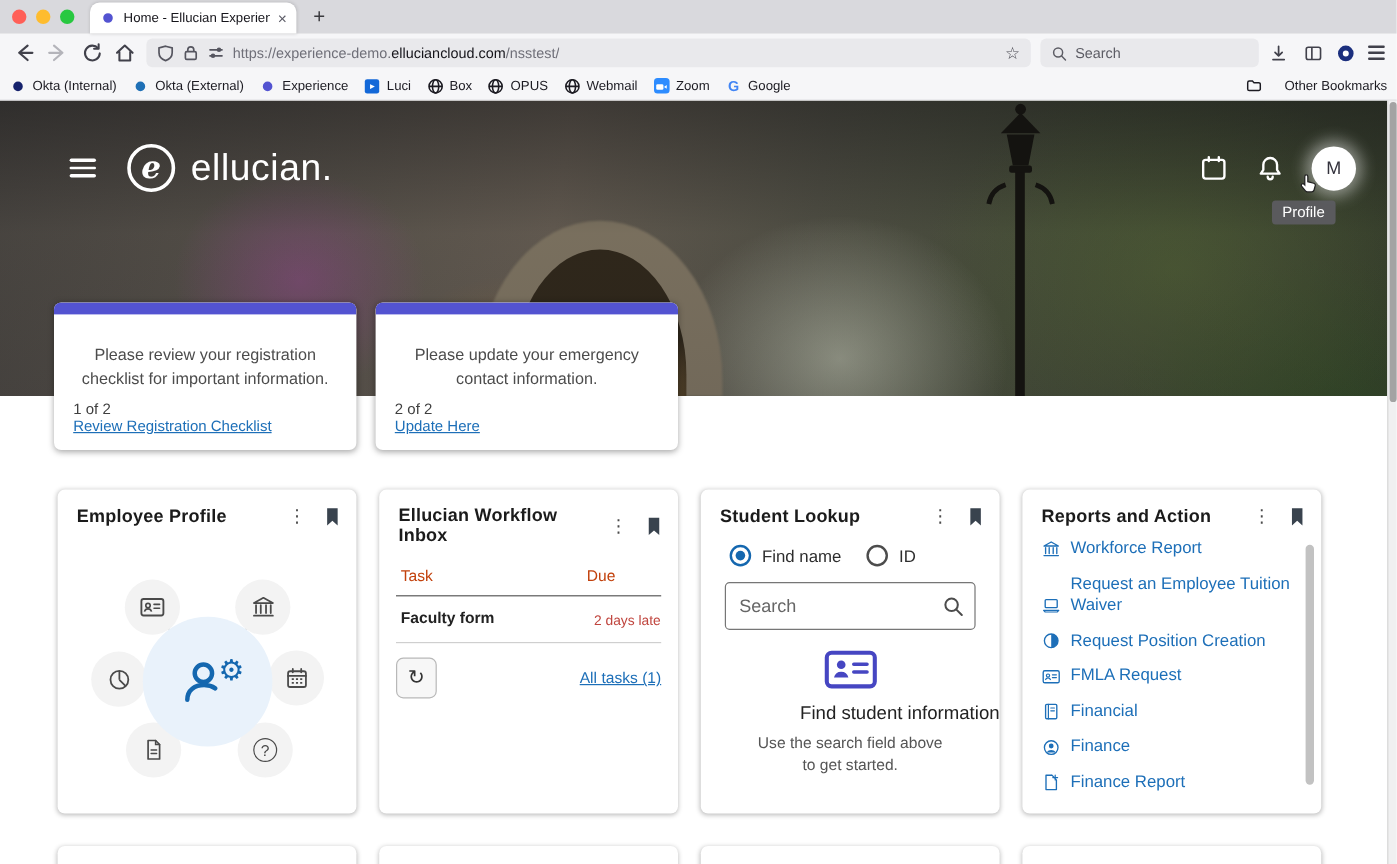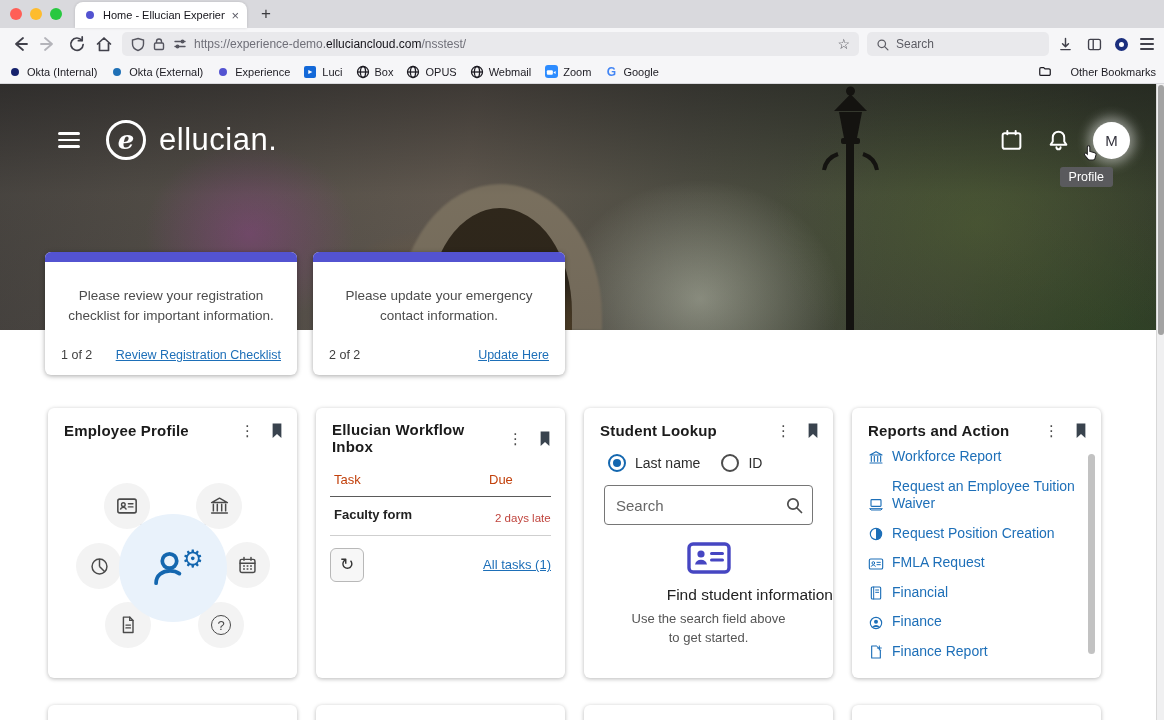--- a/index.html
+++ b/index.html
@@ -82,21 +82,21 @@
     box-shadow:0 0 12px 5px rgba(255,255,255,.45); }
   .tooltip { position:absolute; right:43px; top:83px; background:rgba(92,92,96,.95); color:#fff;
     font-size:12.5px; padding:3px 9px; border-radius:3px; }
   .cursor { position:absolute; left:1083px; top:60px; }
 
   .ncard { position:absolute; top:168px; width:252px; height:123px; background:#fff; border-radius:6px;
     box-shadow:0 1px 5px rgba(0,0,0,.35); overflow:hidden; }
   .ncard-bar { height:10px; background:#5353d1; }
   .ncard-msg { padding:24px 18px 0; text-align:center; font-size:13.5px; color:#4c4c4c; line-height:1.45; }
   .ncard-foot { position:absolute; left:16px; right:16px; bottom:13px; display:flex;
-    justify-content:space-between; align-items:baseline; font-size:12.5px; }
+    justify-content:space-between; align-items:baseline; font-size:12.5px;flex-direction:column; }
   .ncard-count { color:#3f3f3f; }
   .ncard-link { color:#1d6fb8; text-decoration:underline; }
 
   .card { position:absolute; top:324px; width:249px; height:270px; background:#fff; border-radius:6px;
     box-shadow:0 1px 4px rgba(0,0,0,.28); }
   .card.b2 { top:621px; height:99px; }
   .card-head { display:flex; align-items:center; padding:13px 13px 0 16px; }
   .card-title { font-size:15px; font-weight:bold; color:#1b1b1b; letter-spacing:.2px; }
   .head-ics { margin-left:auto; display:flex; align-items:center; gap:15px; }
   .kebab { font-size:15px; color:#4b4b4b; line-height:1; }
@@ -604,21 +604,21 @@
             <svg class="ic" width="14" height="18" viewBox="0 0 16 18">
               <use href="#i-bookmark"></use>
             </svg>
           </span>
       </span>
     </div>
     <div class="radio-row">
       <span class="radio on">
           <i></i>
         </span>
-      <span class="radio-lbl">Last name</span>
+      <span class="radio-lbl">Find name</span>
       <span class="radio off radio-lbl id"></span>
       <span>ID</span>
     </div>
     <div class="sl-search">
       <input type="text" placeholder="Search" style="">
       <span class="sl-mag">
           <svg class="ic" width="18" height="18" viewBox="0 0 18 18">
             <use href="#i-mag"></use>
           </svg>
         </span>

